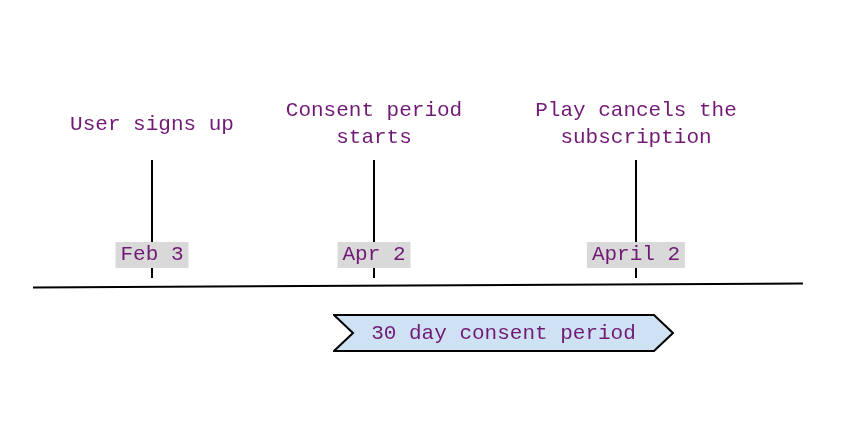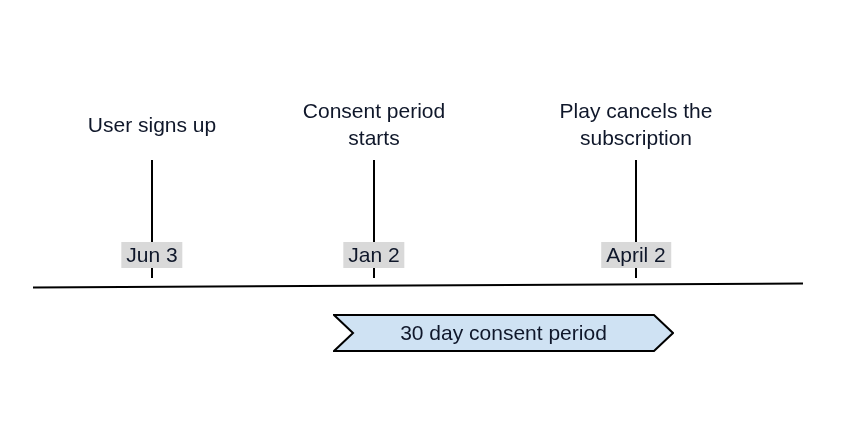--- a/index.html
+++ b/index.html
@@ -3,22 +3,22 @@
 <meta charset="utf-8">
 <style>
   * { margin: 0; padding: 0; box-sizing: border-box; }
   html, body { background: #ffffff; }
   .canvas {
     position: relative;
     width: 852px;
     height: 426px;
     background: #ffffff;
     overflow: hidden;
-    font-family: Liberation Sans, sans-serif;
-    color: #0f172a;
+    font-family: Liberation Mono, monospace;
+    color: #701a75;
   }
   
   .x1 { left: 152px; }
   .x2 { left: 332px; margin-left: 42px; }
   .x3 { left: 636px; }
 
   .event-label {
     position: absolute;
     top: 124px;
     transform: translate(-50%, -50%);
@@ -81,28 +81,28 @@
   }
 </style>
 </head>
 <body>
 
 <div class="canvas">
 
   <div>
     <div class="tick x1"></div>
     <div class="event-label x1">User signs up</div>
-    <div class="date-badge x1">Jun 3</div>
+    <div class="date-badge x1">Feb 3</div>
   </div>
 
   <div>
     <div class="tick x2"></div>
     <div class="event-label x2">Consent period
 starts</div>
-    <div class="date-badge x2">Jan 2</div>
+    <div class="date-badge x2">Apr 2</div>
   </div>
 
   <div>
     <div class="tick x3"></div>
     <div class="event-label x3">Play cancels the
 subscription</div>
     <div class="date-badge x3">April 2</div>
   </div>
 
   <svg class="axis-svg" viewBox="0 0 852 426" xmlns="http://www.w3.org/2000/svg">

